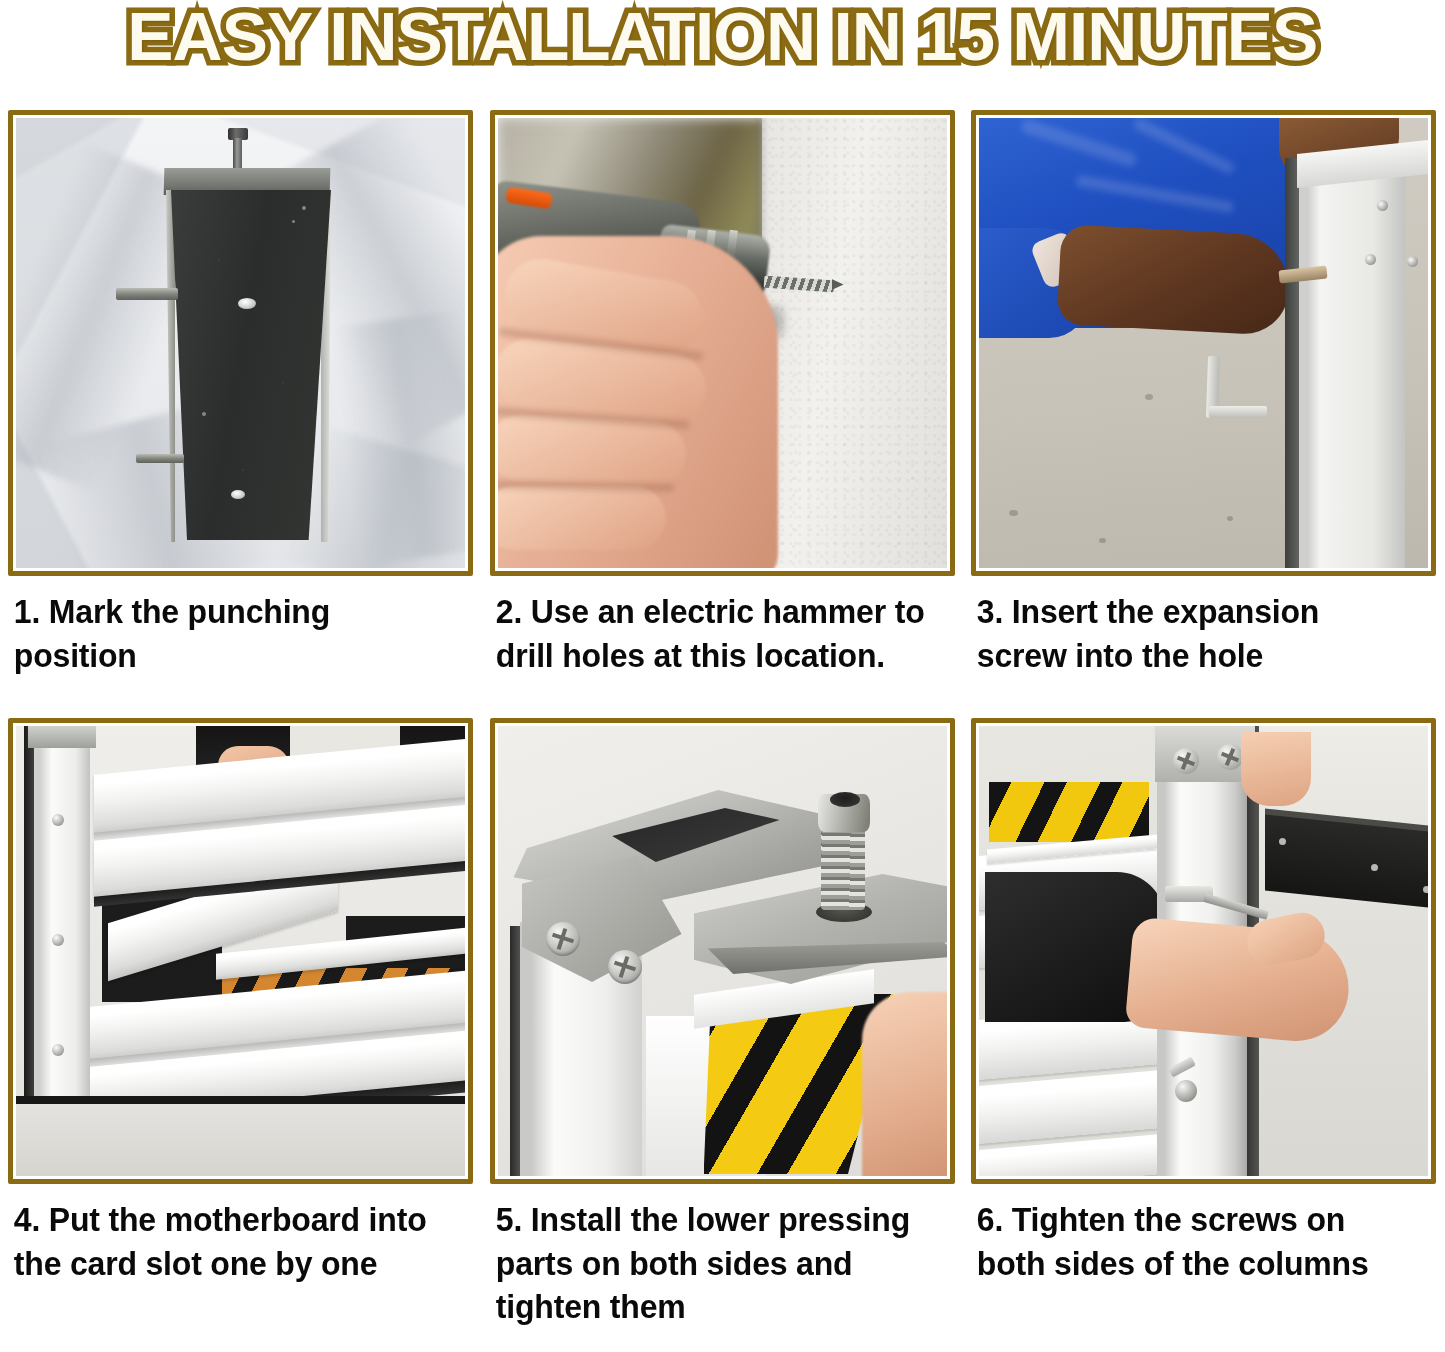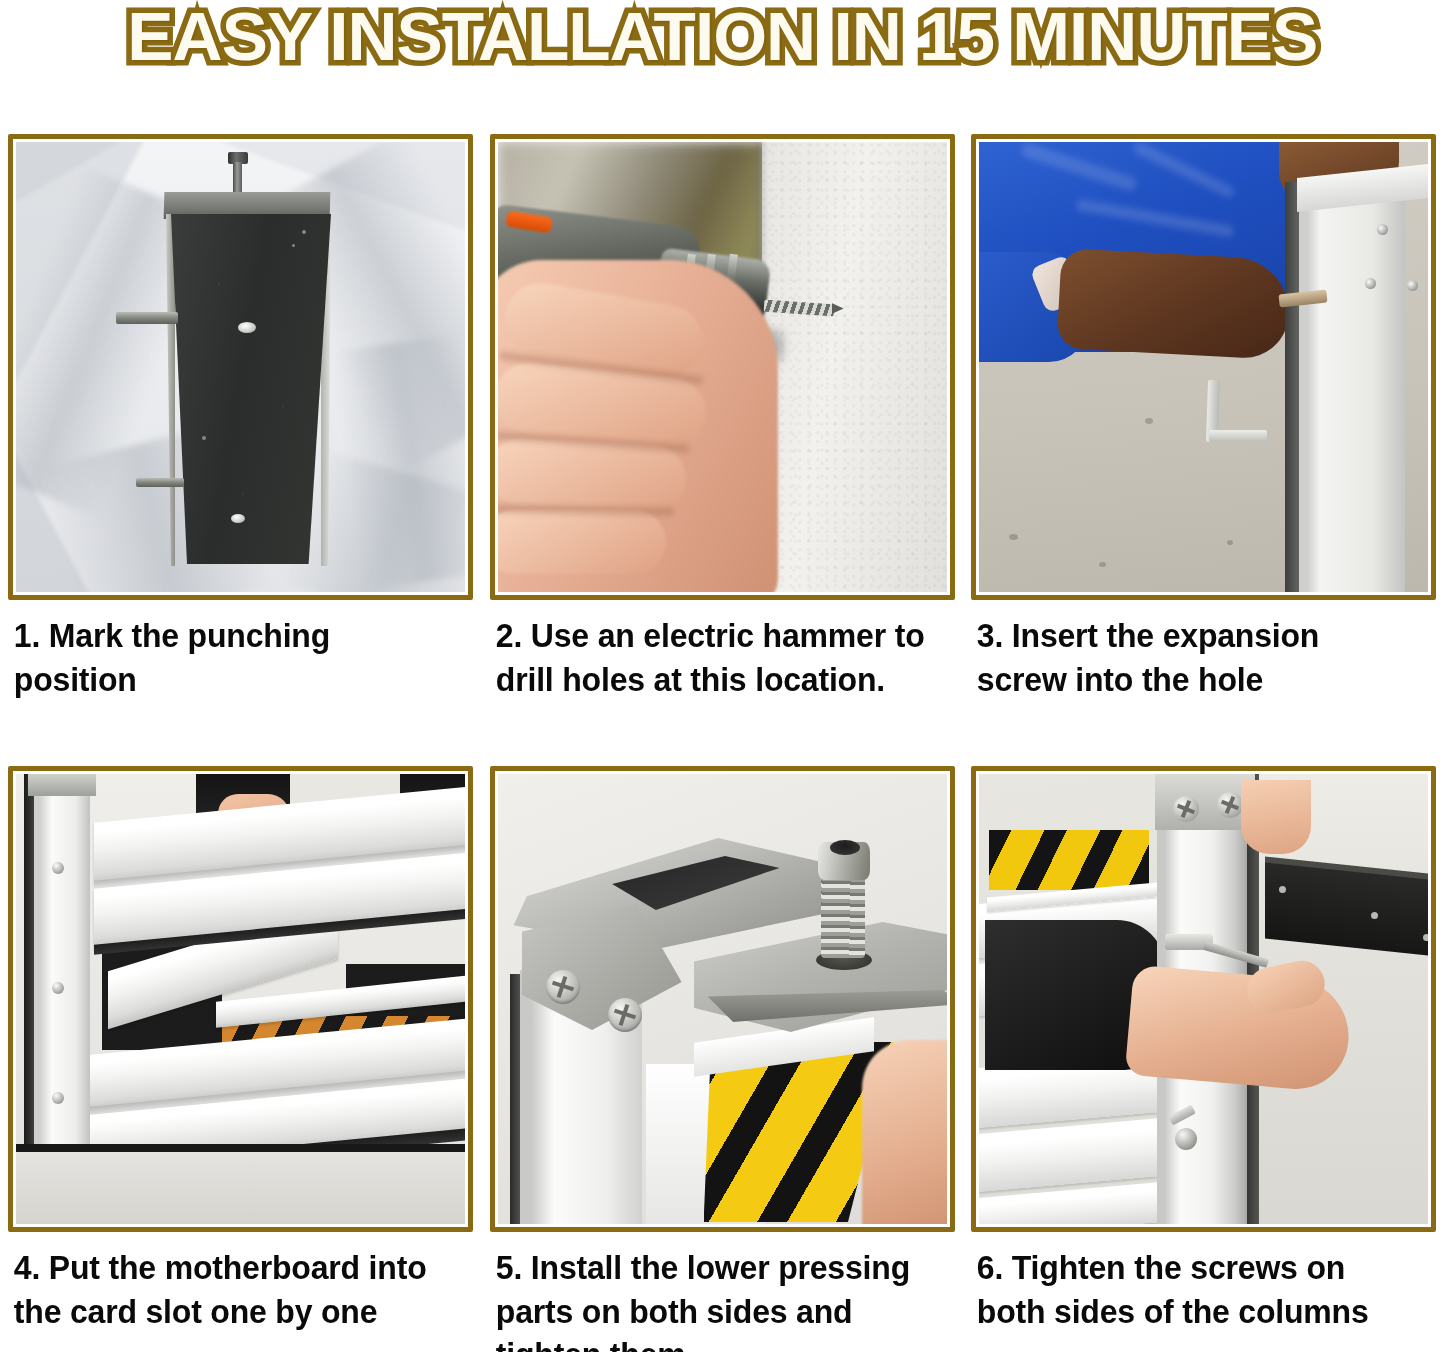--- a/index.html
+++ b/index.html
@@ -46,21 +46,20 @@
   
   .grid {
     position: absolute;
     left: 0;
     top: 110px;
     width: 1445px;
   }
   .row {
     display: flex;
     width: 1445px;
-    margin-top: 24px;
   }
   .cell {
     width: 481.6px;
     box-sizing: border-box;
     padding: 0 8px;
   }
 
   
   .frame {
     position: relative;

